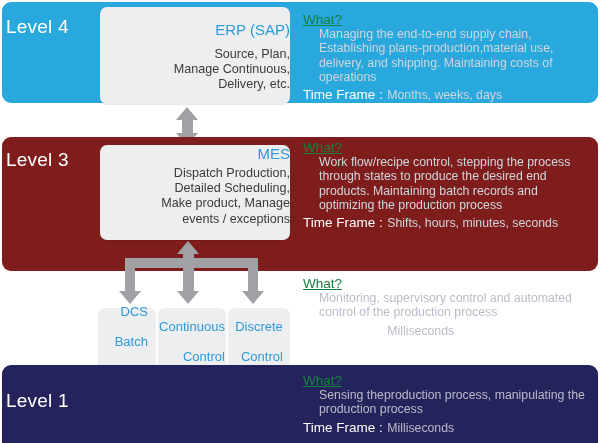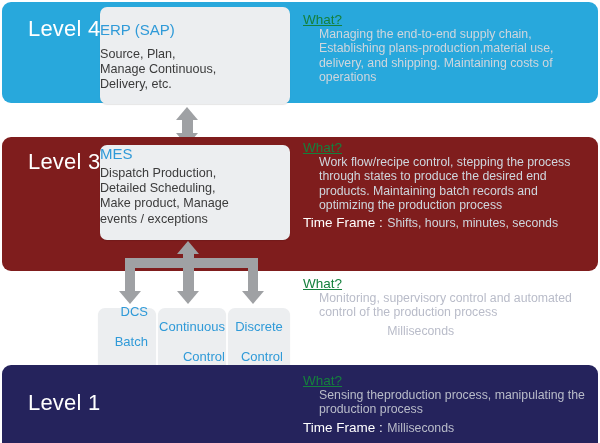--- a/index.html
+++ b/index.html
@@ -28,23 +28,23 @@
     border-radius: 9px;
     box-sizing: border-box;
   }
   .band-l4 { top: 2px;   height: 101px; background: #28a8dc; }
   .band-l3 { top: 137px; height: 134px; background: #7f1d1d; }
   .band-l2 { top: 265px; height: 83px;  background: #27318a; }
   .band-l1 { top: 365px; height: 94px;  background: #25235c; }
 
   .level-label {
     position: absolute;
-    left: 26px;
+    left: 4px;
     color: #ffffff;
-    font-size: 22px;
+    font-size: 19px;
     letter-spacing: 0.2px;
     white-space: nowrap;
   }
   .band-l4 .level-label { top: 14px; }
   .band-l3 .level-label { top: 12px; }
   .band-l2 .level-label { top: 19px; }
   .band-l1 .level-label { top: 25px; }
 
   
   .info {
@@ -85,21 +85,21 @@
   }
   .info-l2 .tf-value,
   .info-l1 .tf-value { color: #b9bcc9; }
 
   
   .card {
     position: absolute;
     background: #eceef0;
     border-radius: 7px;
     box-sizing: border-box;
-    text-align: left;
+    text-align: right;
     box-shadow: 0 1px 1px rgba(0,0,0,0.10);
   }
   .card-title {
     color: #2f9ad8;
     font-size: 15px;
     line-height: 18px;
     margin: 0;
   }
   .card-body {
     color: #3b3b3b;
@@ -161,20 +161,24 @@
   <div class="card card-erp">
     <div class="card-title">ERP (SAP)</div>
     <div class="card-body" style="margin-top:8px;white-space:pre-line;">Source, Plan,
 Manage Continuous,
 Delivery, etc.</div>
   </div>
 
   <div class="info info-l4">
     <div class="what-head">What?</div>
     <div class="what-body">Managing the end-to-end supply chain, Establishing plans-production,material use, delivery, and shipping. Maintaining costs of operations</div>
+    <div class="timeframe">
+      <span class="tf-label">Time Frame :</span>
+      <span class="tf-value">Months, weeks, days</span>
+    </div>
   </div>
 
   <div>
     <div class="arrow-head head-up" style="left:176px; top:107px;"></div>
     <div class="arrow-part" style="left:182px; top:119px; width:11px; height:15px;"></div>
     <div class="arrow-head head-down" style="left:176px; top:133px;"></div>
   </div>
 
   <div class="band band-l3">
     <div class="level-label">Level 3</div>

